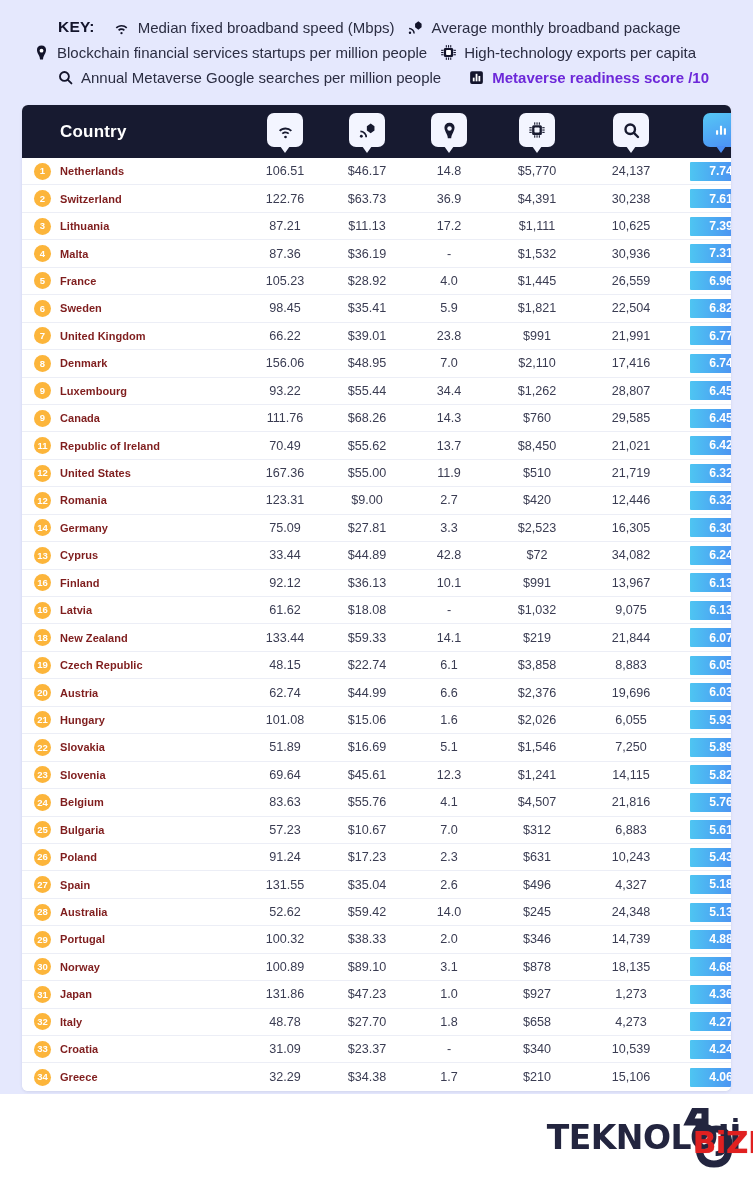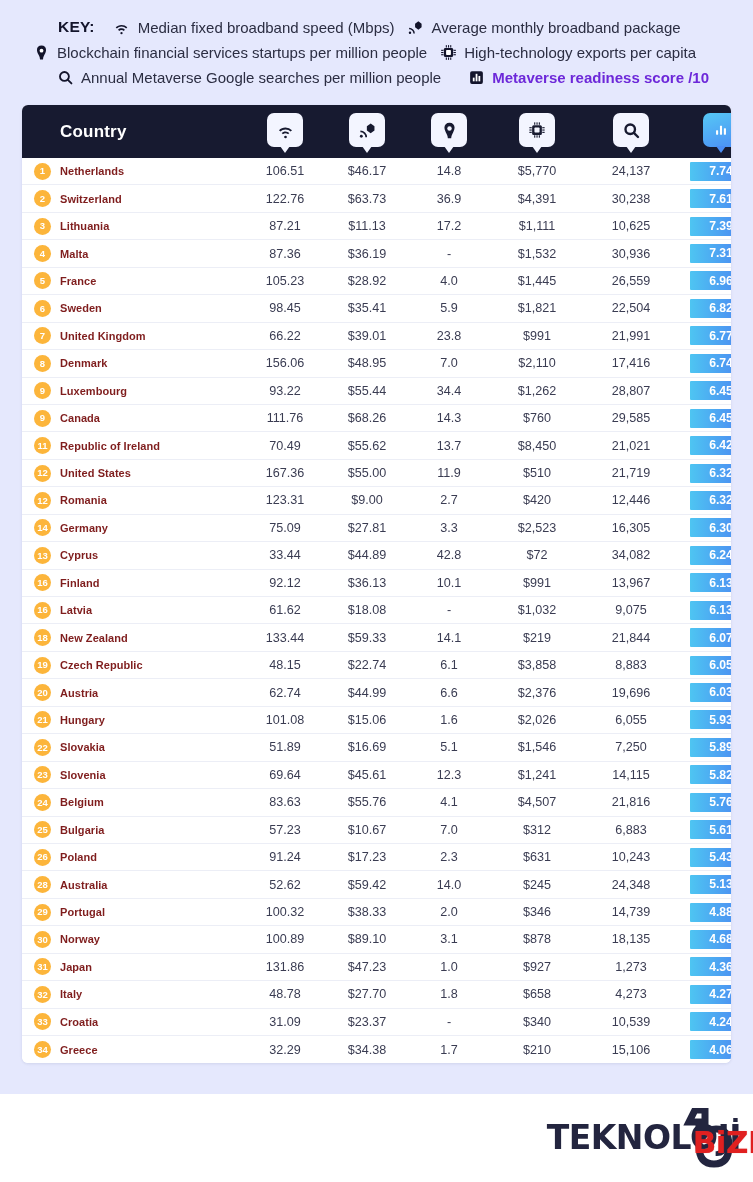--- a/index.html
+++ b/index.html
@@ -748,20 +748,34 @@
         <div class="c-val">$17.23</div>
         <div class="c-val">2.3</div>
         <div class="c-val wide">$631</div>
         <div class="c-val wide">10,243</div>
         <div class="c-score">
           <span class="badge">5.43</span>
         </div>
       </div>
       <div class="row">
         <div class="c-country">
+          <span class="rank">27</span>
+          <span class="cname">Spain</span>
+        </div>
+        <div class="c-val">131.55</div>
+        <div class="c-val">$35.04</div>
+        <div class="c-val">2.6</div>
+        <div class="c-val wide">$496</div>
+        <div class="c-val wide">4,327</div>
+        <div class="c-score">
+          <span class="badge">5.18</span>
+        </div>
+      </div>
+      <div class="row">
+        <div class="c-country">
           <span class="rank">28</span>
           <span class="cname">Australia</span>
         </div>
         <div class="c-val">52.62</div>
         <div class="c-val">$59.42</div>
         <div class="c-val">14.0</div>
         <div class="c-val wide">$245</div>
         <div class="c-val wide">24,348</div>
         <div class="c-score">
           <span class="badge">5.13</span>

